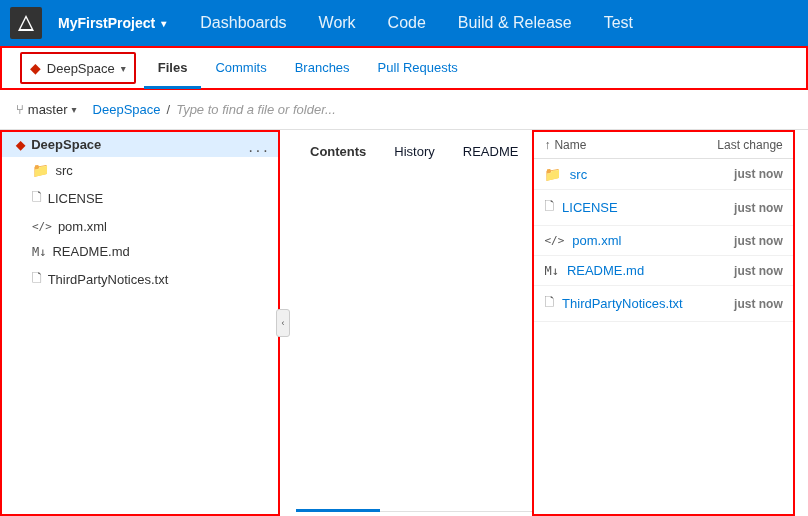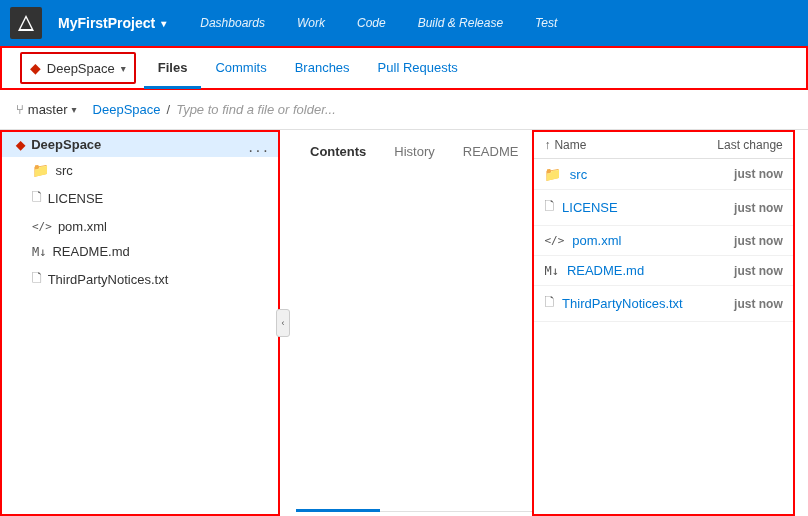--- a/index.html
+++ b/index.html
@@ -35,24 +35,23 @@
     .nav-items {
       display: flex;
       margin-left: 10px;
       height: 100%;
     }
     .nav-item {
       display: flex; align-items: center;
       padding: 0 16px;
       color: rgba(255,255,255,0.9);
       cursor: pointer;
-      font-size: 12px;
+      font-size: 16px;
       height: 100%;
       white-space: nowrap;
-      font-style: italic;
     }
 
     
     .sub-nav {
       background: #fff;
       border-bottom: 1px solid #e0e0e0;
       height: 44px;
       display: flex;
       align-items: stretch;
       padding: 0 10px;
@@ -192,21 +191,21 @@
     }
     .panel-tabs {
       display: flex;
       border-bottom: 1px solid #e0e0e0;
       margin-bottom: 4px;
       padding-top: 8px;
     }
     .panel-tab {
       padding: 6px 14px;
       cursor: pointer;
-      color: #737373;
+      color: #0f172a;
       font-size: 13px;
       border-bottom: 3px solid transparent;
       margin-bottom: -1px;
     }
     .panel-tab.active {
       color: #333;
       border-bottom: 3px solid #0078d4;
       font-weight: 600;
     }
 

